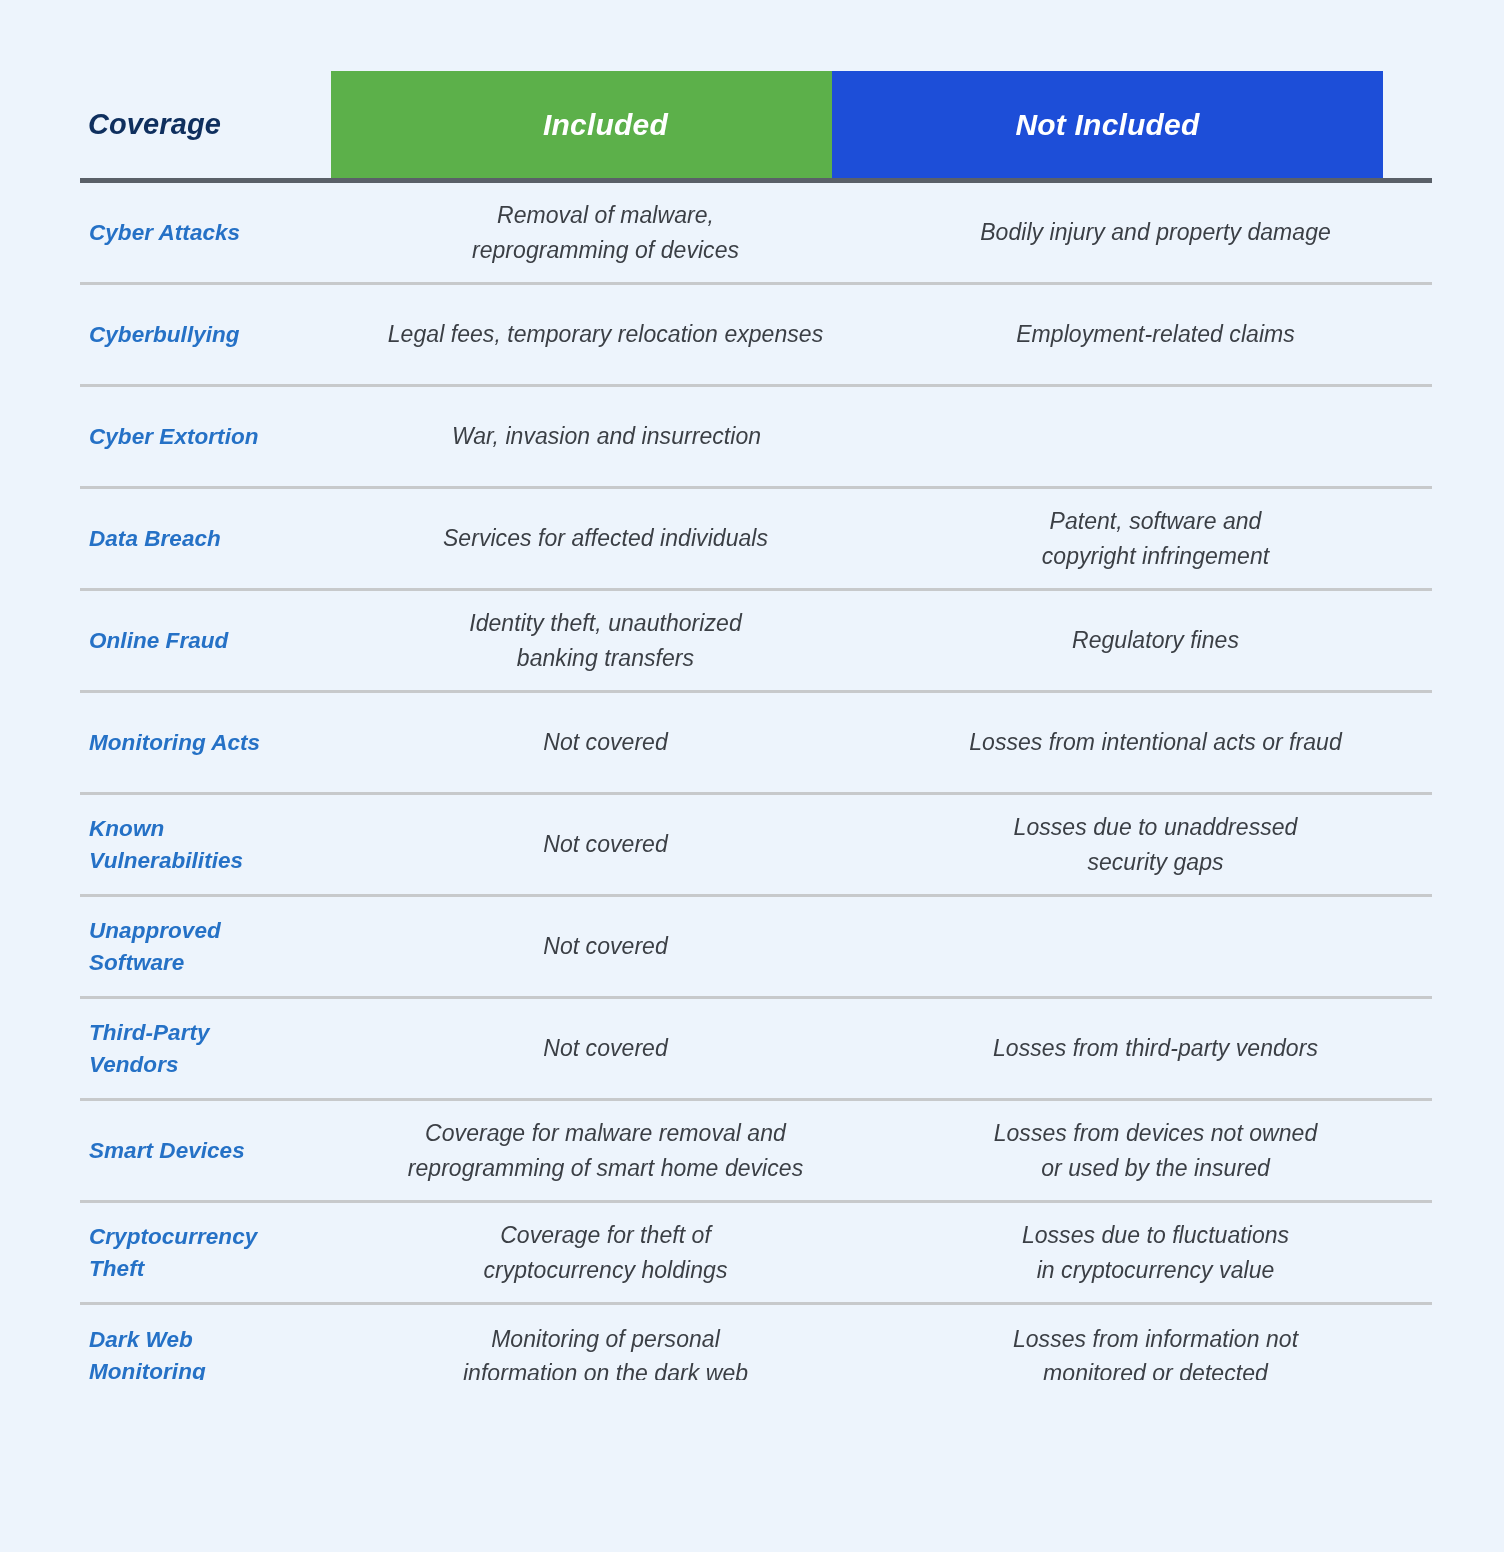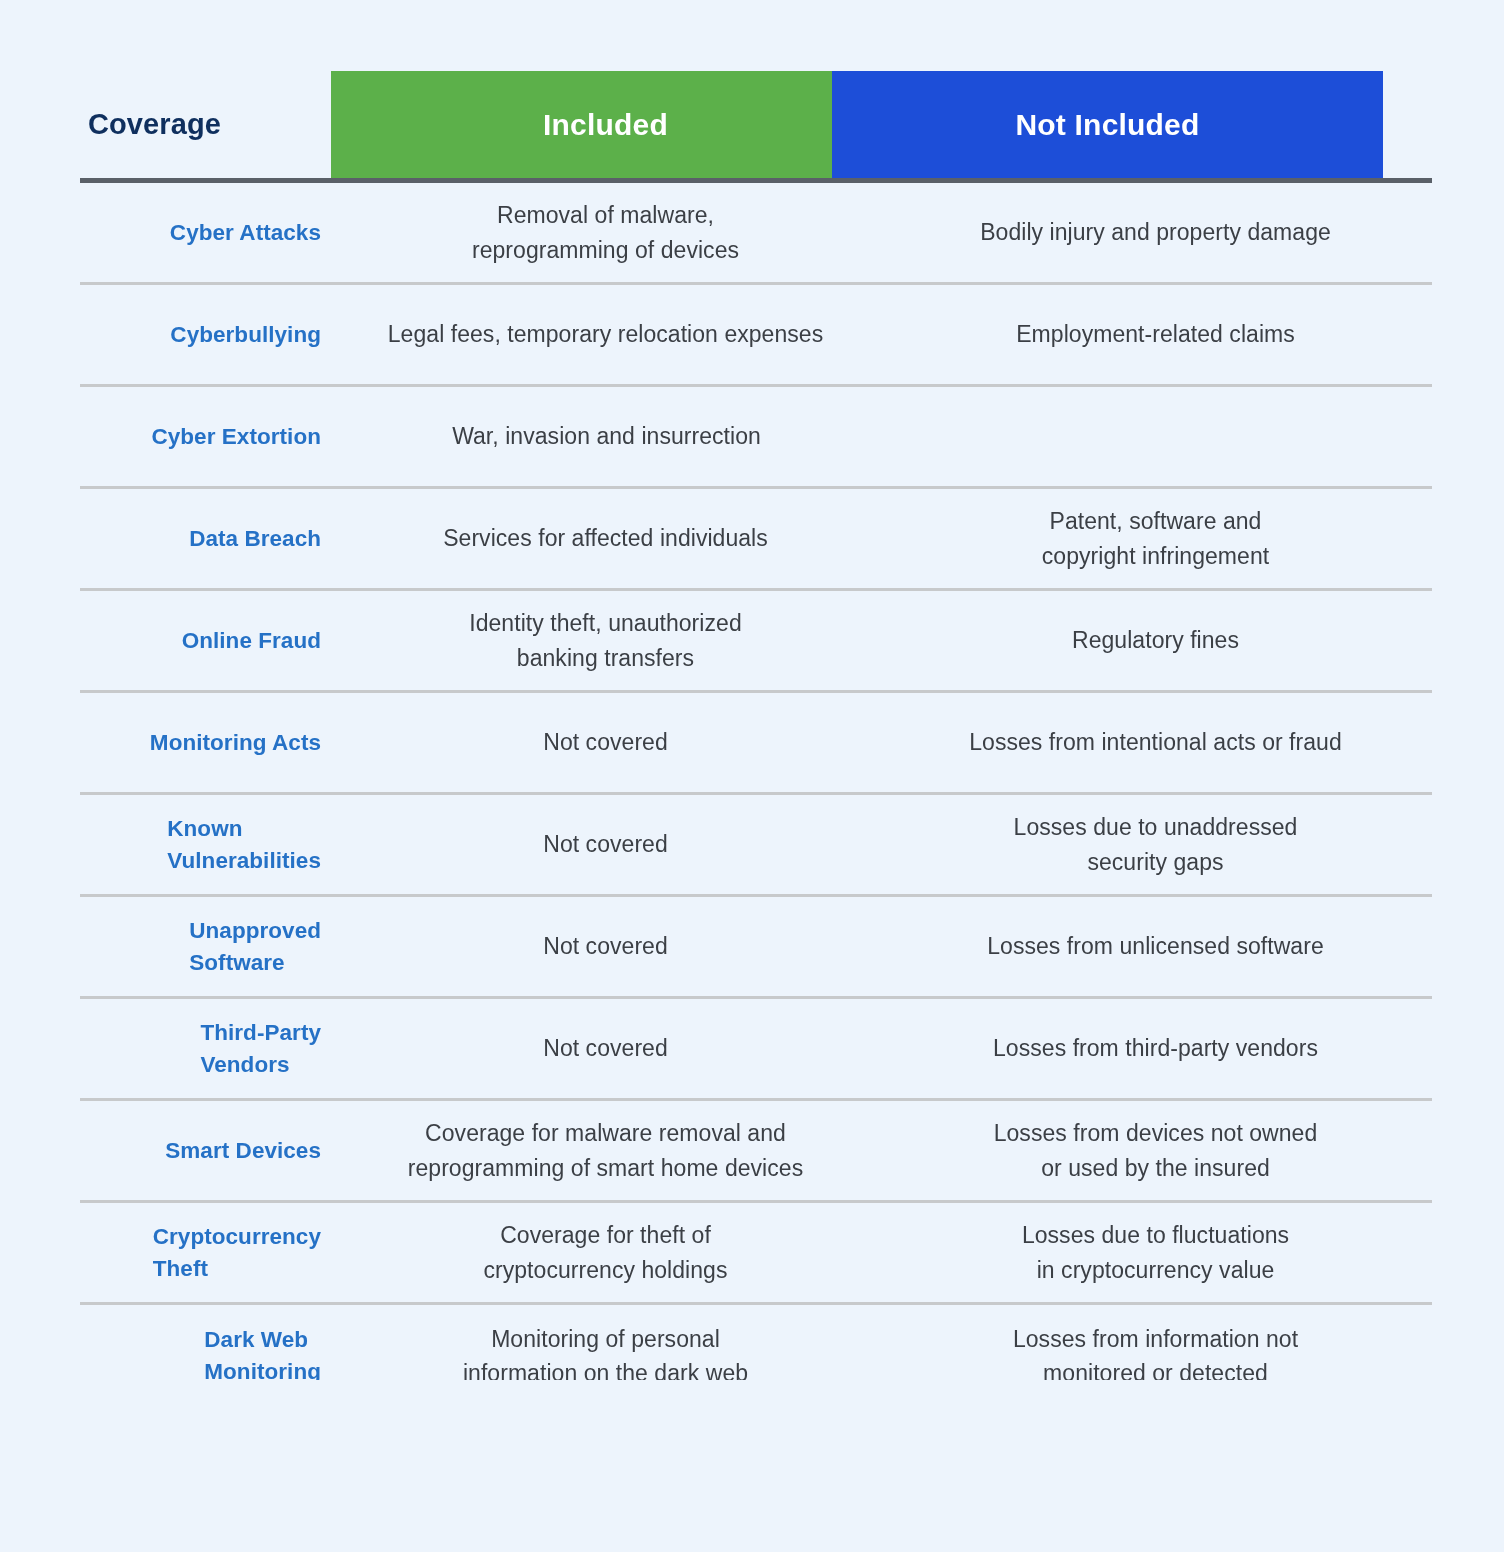--- a/index.html
+++ b/index.html
@@ -13,20 +13,21 @@
     font-family: "Liberation Sans", sans-serif;
     -webkit-font-smoothing: antialiased;
   }
 
   .page {
     position: relative;
     width: 1504px;
     height: 1380px;
     background: #edf4fc;
     overflow: hidden;
+    font-style: italic;
   }
 
   
   .header-band {
     position: absolute;
     top: 71px;
     height: 107px;
     display: flex;
     align-items: center;
     justify-content: center;
@@ -91,21 +92,21 @@
   .cell {
     display: flex;
     align-items: center;
     box-sizing: border-box;
     padding: 12px 8px;
   }
   .cell-coverage {
     width: 251px;
     padding-left: 9px;
     padding-right: 10px;
-    justify-content: flex-end;
+    justify-content: flex-start;
   }
   .cell-included {
     width: 549px;
     justify-content: center;
   }
   .cell-not-included {
     width: 551px;
     justify-content: center;
   }
 
@@ -218,23 +219,20 @@
           <span class="cell-text">Losses due to unaddressed<br>security gaps</span>
         </div>
       </div>
       <div class="row">
         <div class="cell cell-coverage">
           <span class="coverage-label">Unapproved<br>Software</span>
         </div>
         <div class="cell cell-included">
           <span class="cell-text">Not covered</span>
         </div>
-        <div class="cell cell-not-included">
-          <span class="cell-text">Losses from unlicensed software</span>
-        </div>
       </div>
       <div class="row">
         <div class="cell cell-coverage">
           <span class="coverage-label">Third-Party<br>Vendors</span>
         </div>
         <div class="cell cell-included">
           <span class="cell-text">Not covered</span>
         </div>
         <div class="cell cell-not-included">
           <span class="cell-text">Losses from third-party vendors</span>

